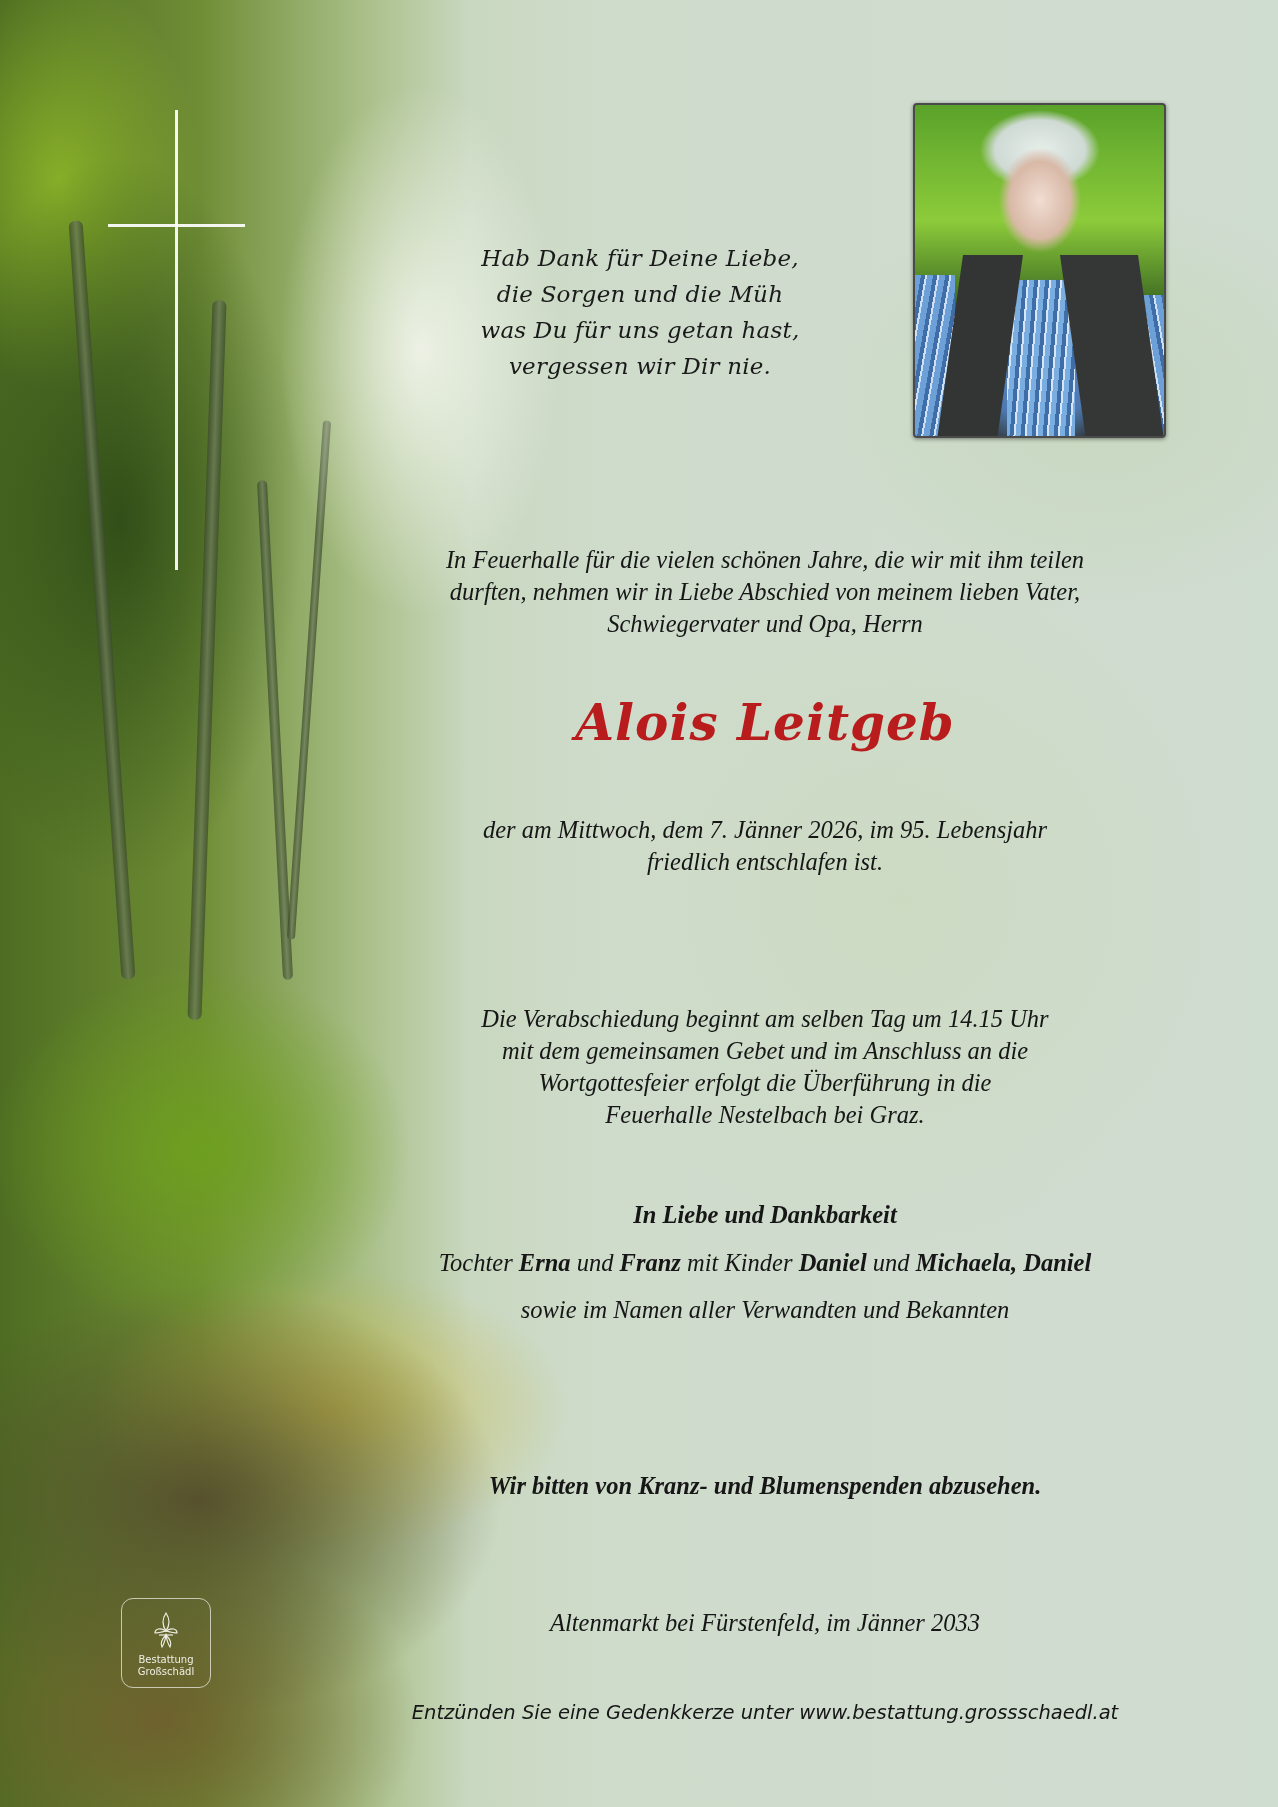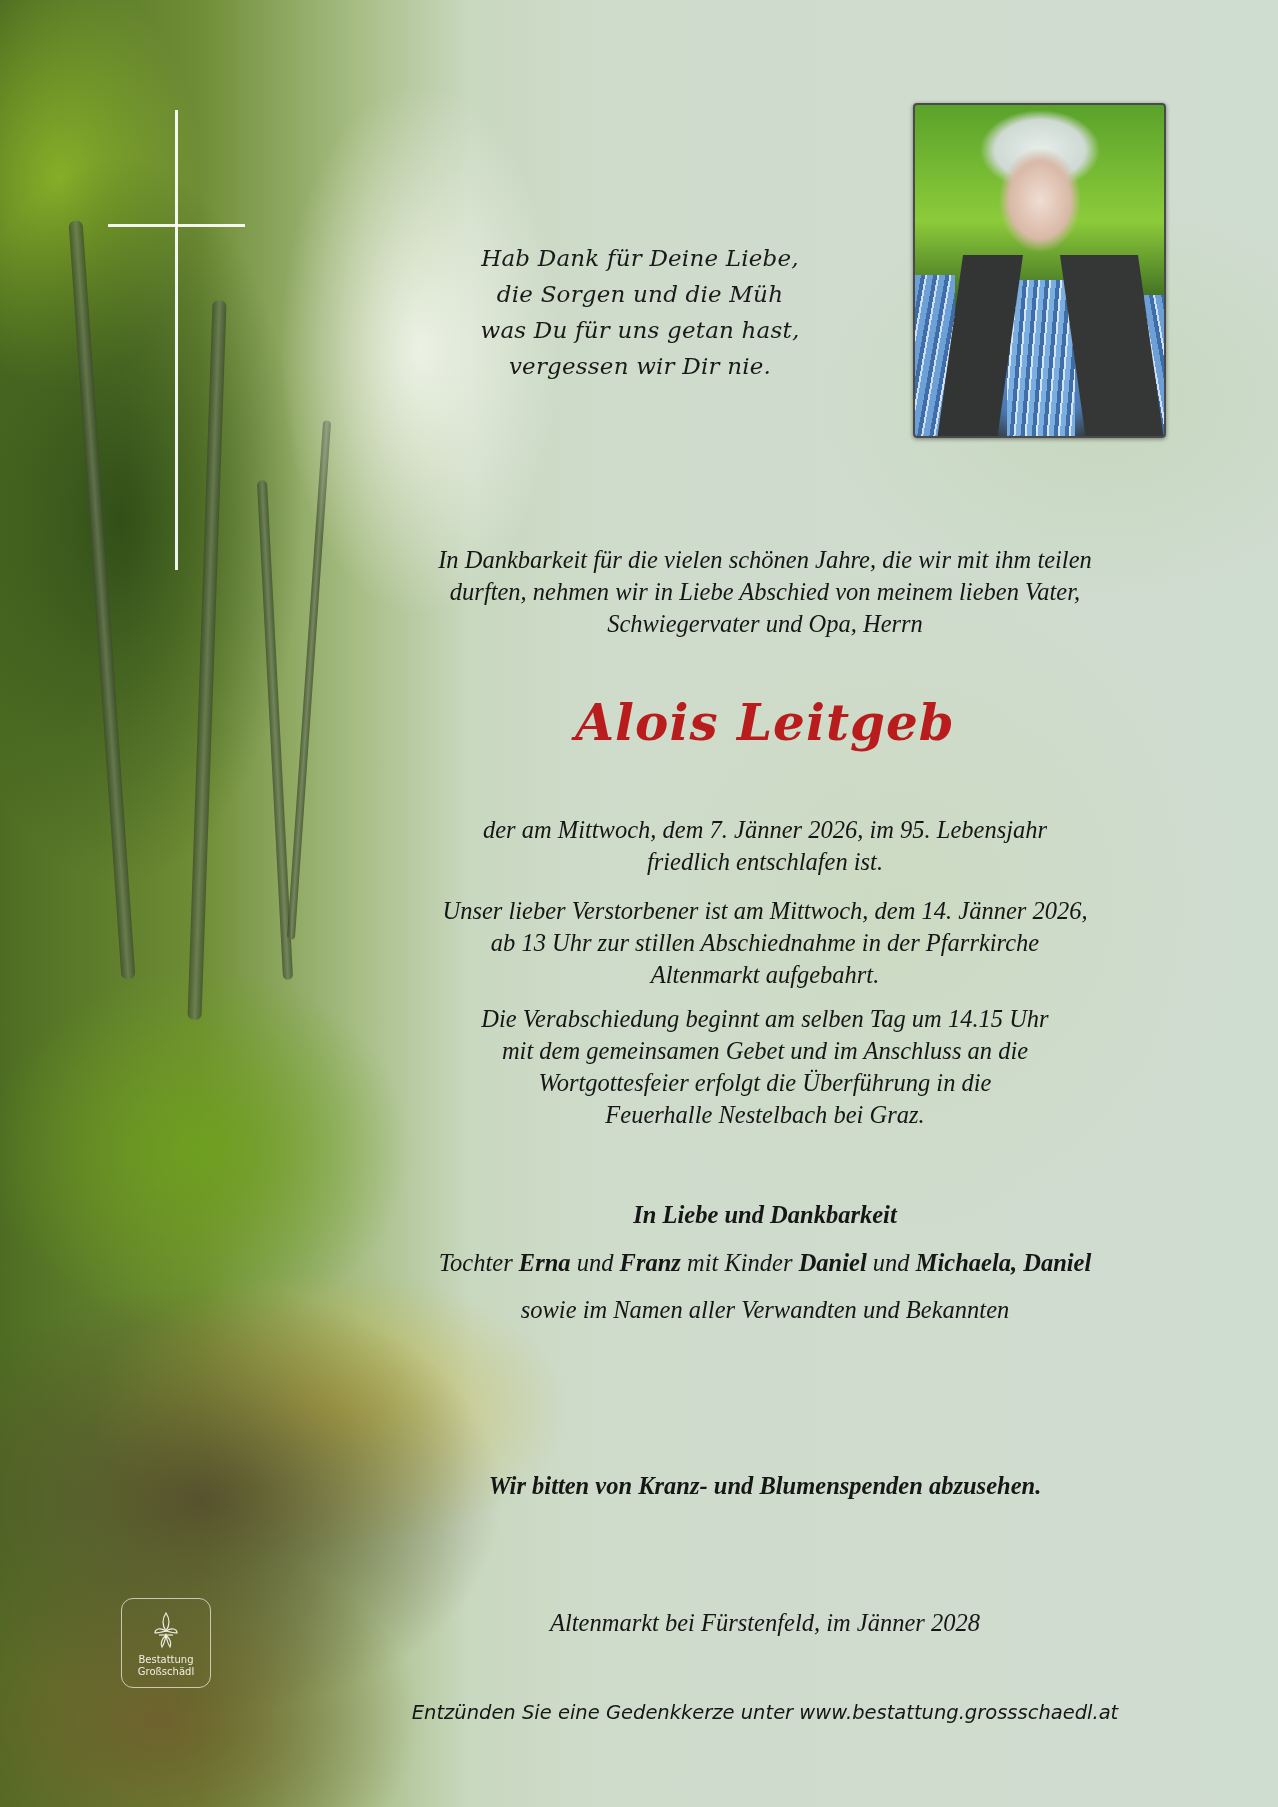--- a/index.html
+++ b/index.html
@@ -82,54 +82,49 @@
   </div>
 
   <div class="block script" style="left:380px;width:520px;top:195px;">
     <div>Hab Dank für Deine Liebe,</div>
     <div>die Sorgen und die Müh</div>
     <div>was Du für uns getan hast,</div>
     <div>vergessen wir Dir nie.</div>
   </div>
 
   <div class="block ital" style="left:340px;width:850px;top:544px;">
-    <div>In Dankbarkeit für die vielen schönen Jahre, die wir mit ihm teilen</div>
+    <div>In Feuerhalle für die vielen schönen Jahre, die wir mit ihm teilen</div>
     <div>durften, nehmen wir in Liebe Abschied von meinem lieben Vater,</div>
     <div>Schwiegervater und Opa, Herrn</div>
   </div>
 
   <div class="block name" style="left:340px;width:850px;top:683px;">Alois Leitgeb</div>
 
   <div class="block ital" style="left:340px;width:850px;top:814px;">
     <div>der am Mittwoch, dem 7. Jänner 2026, im 95. Lebensjahr</div>
     <div>friedlich entschlafen ist.</div>
   </div>
 
-  <div class="block ital" style="left:340px;width:850px;top:895px;">
-    <div>Unser lieber Verstorbener ist am Mittwoch, dem 14. Jänner 2026,</div>
-    <div>ab 13 Uhr zur stillen Abschiednahme in der Pfarrkirche</div>
-    <div>Altenmarkt aufgebahrt.</div>
-  </div>
 
   <div class="block ital" style="left:340px;width:850px;top:1003px;">
     <div>Die Verabschiedung beginnt am selben Tag um 14.15 Uhr</div>
     <div>mit dem gemeinsamen Gebet und im Anschluss an die</div>
     <div>Wortgottesfeier erfolgt die Überführung in die</div>
     <div>Feuerhalle Nestelbach bei Graz.</div>
   </div>
 
   <div class="block ital bold" style="left:340px;width:850px;top:1199px;">In Liebe und Dankbarkeit</div>
   <div class="block ital" style="left:340px;width:850px;top:1247px;">
     <span>Tochter </span><span class="bold">Erna</span><span> und </span><span class="bold">Franz</span><span> mit Kinder </span><span class="bold">Daniel</span><span> und </span><span class="bold">Michaela, Daniel</span>
   </div>
   <div class="block ital" style="left:340px;width:850px;top:1294px;">sowie im Namen aller Verwandten und Bekannten</div>
 
   <div class="block ital" style="left:340px;width:850px;top:1470px;font-weight:bold;">Wir bitten von Kranz- und Blumenspenden abzusehen.</div>
 
-  <div class="block ital" style="left:340px;width:850px;top:1607px;">Altenmarkt bei Fürstenfeld, im Jänner 2028</div>
+  <div class="block ital" style="left:340px;width:850px;top:1607px;">Altenmarkt bei Fürstenfeld, im Jänner 2033</div>
 
   <div class="block ital" style="left:340px;width:850px;top:1697px;font-family:'DejaVu Sans',sans-serif;font-style:italic;font-size:19.5px;">Entzünden Sie eine Gedenkkerze unter www.bestattung.grossschaedl.at</div>
 
   <div class="logo">
     <svg class="glyph" viewBox="0 0 28 40">
       <g fill="none" stroke="#eeeee2" stroke-width="1.2">
         <path d="M14 2 C10 8 10 14 14 20 C18 14 18 8 14 2 Z"></path>
         <path d="M14 20 C8 16 3 18 3 22 C6 22 10 21 14 20 Z"></path>
         <path d="M14 20 C20 16 25 18 25 22 C22 22 18 21 14 20 Z"></path>
         <path d="M7 24 L21 24"></path>

